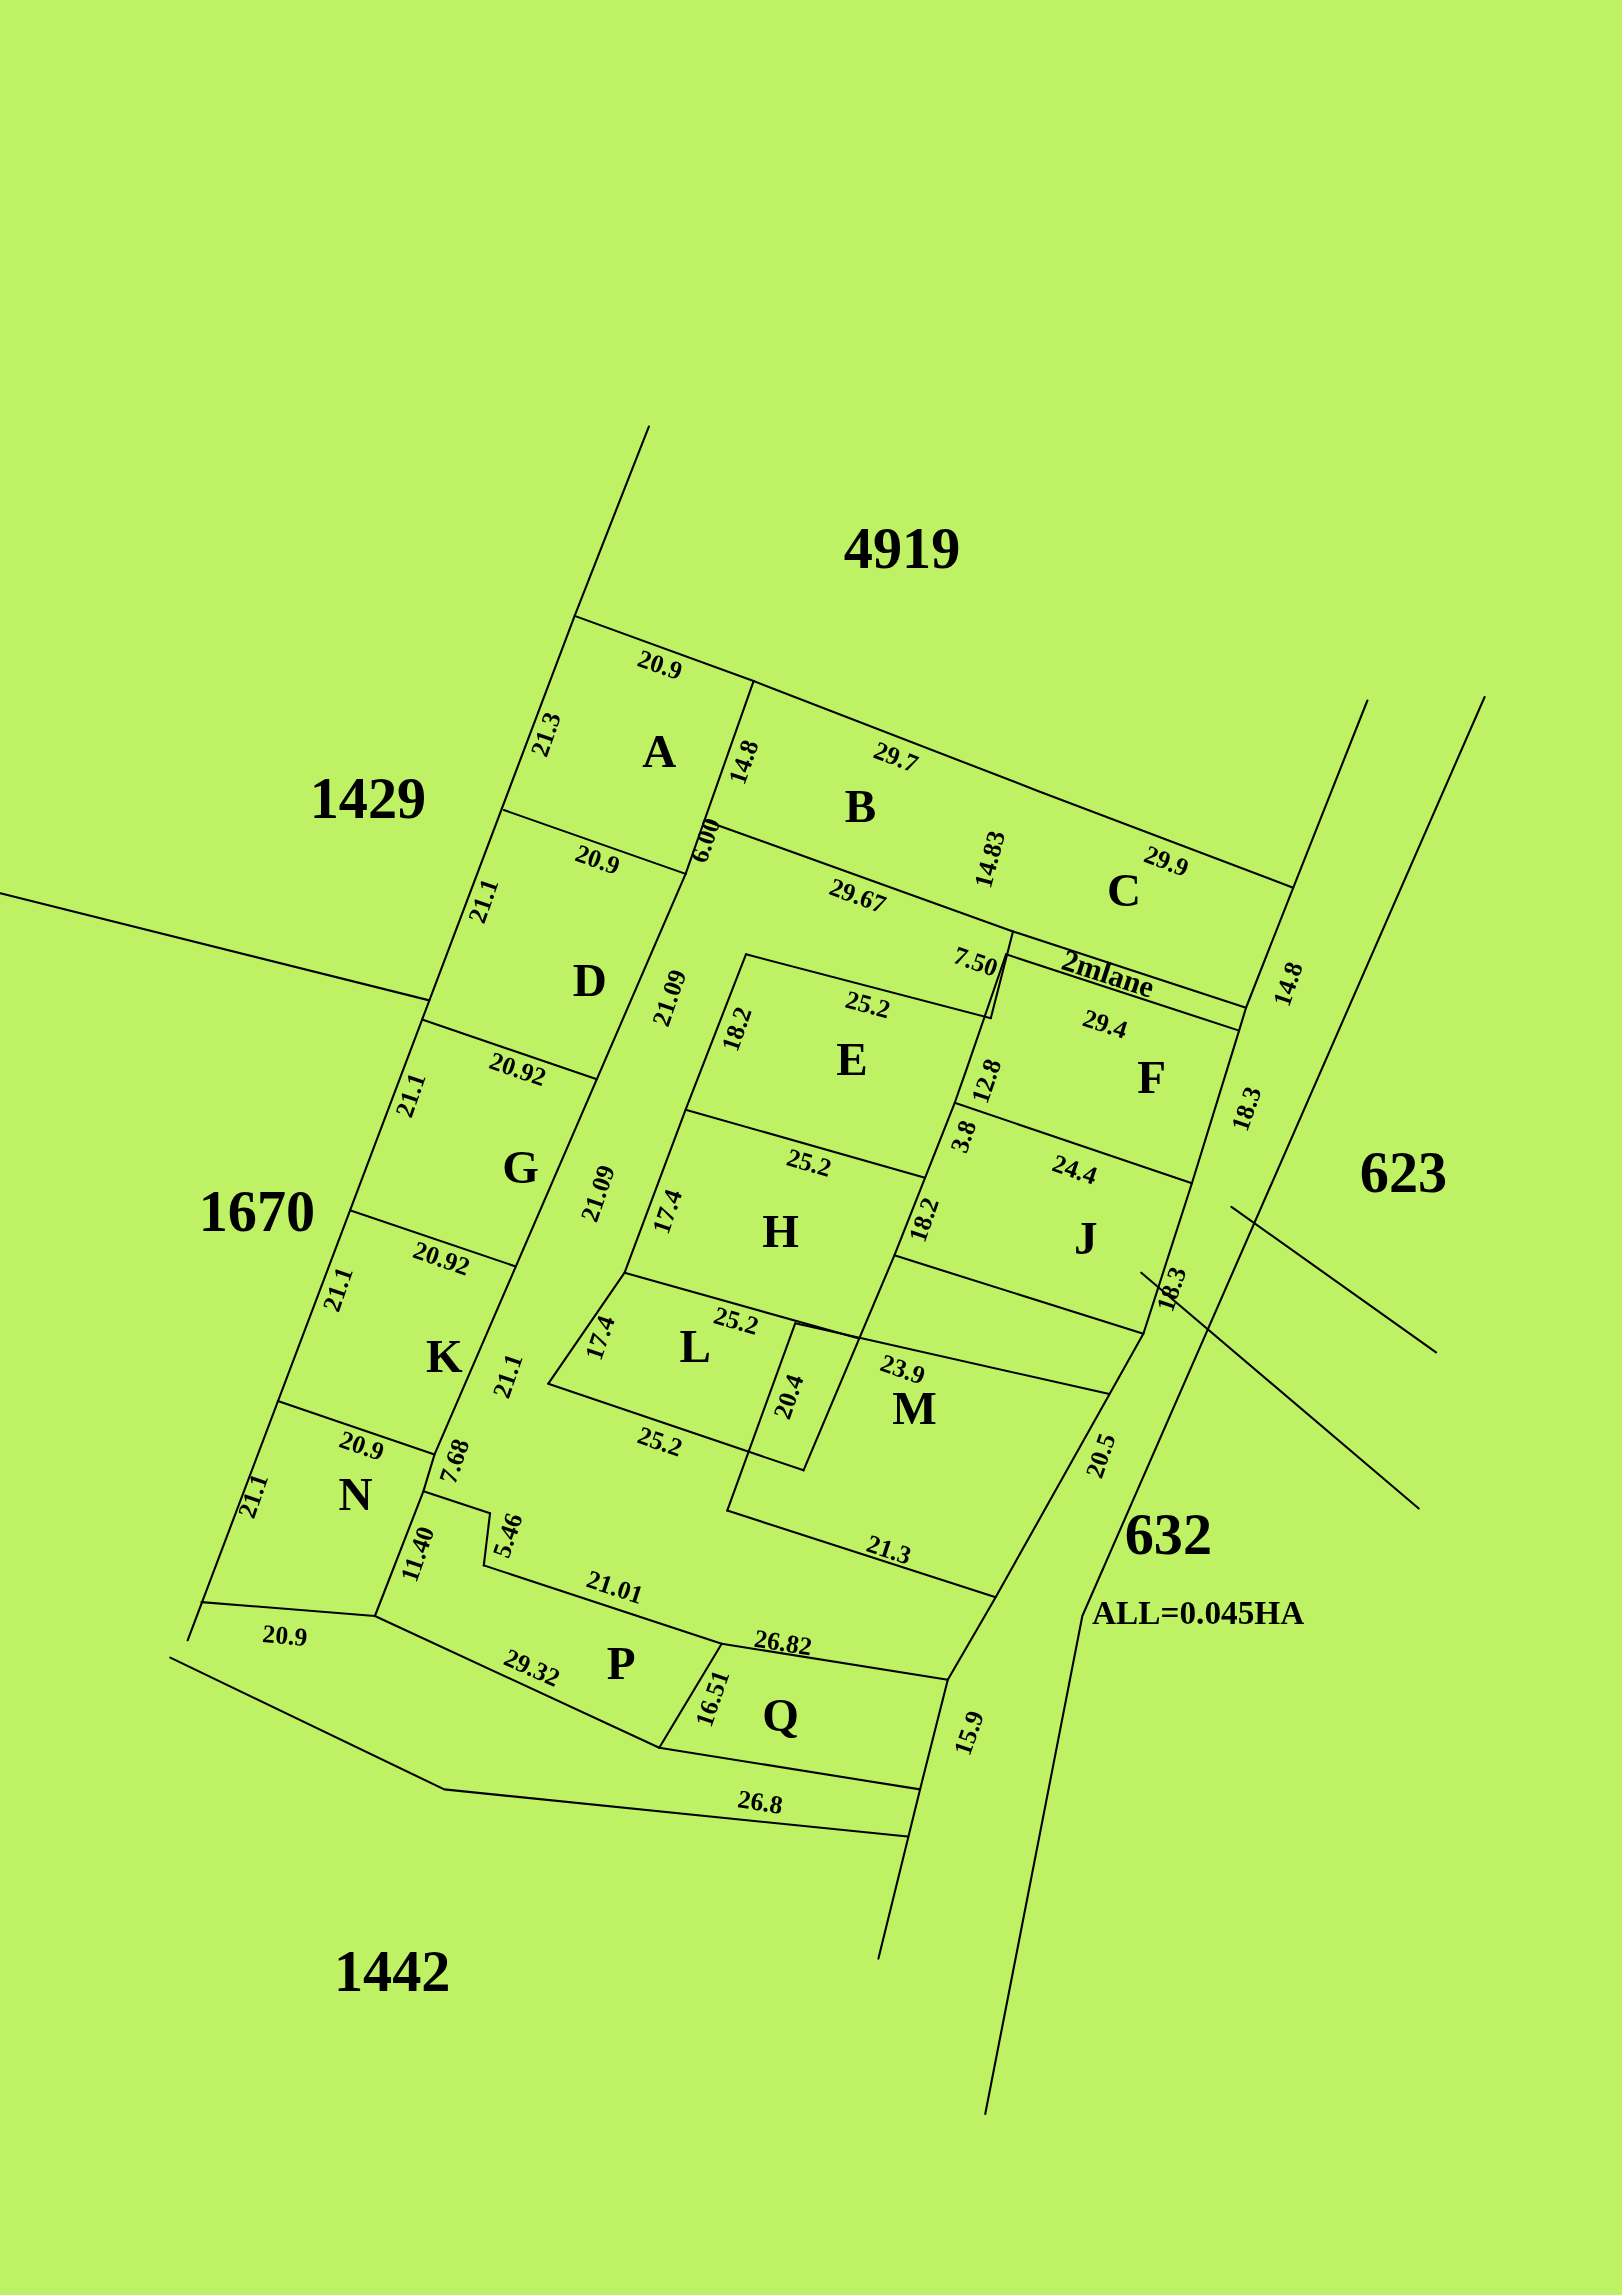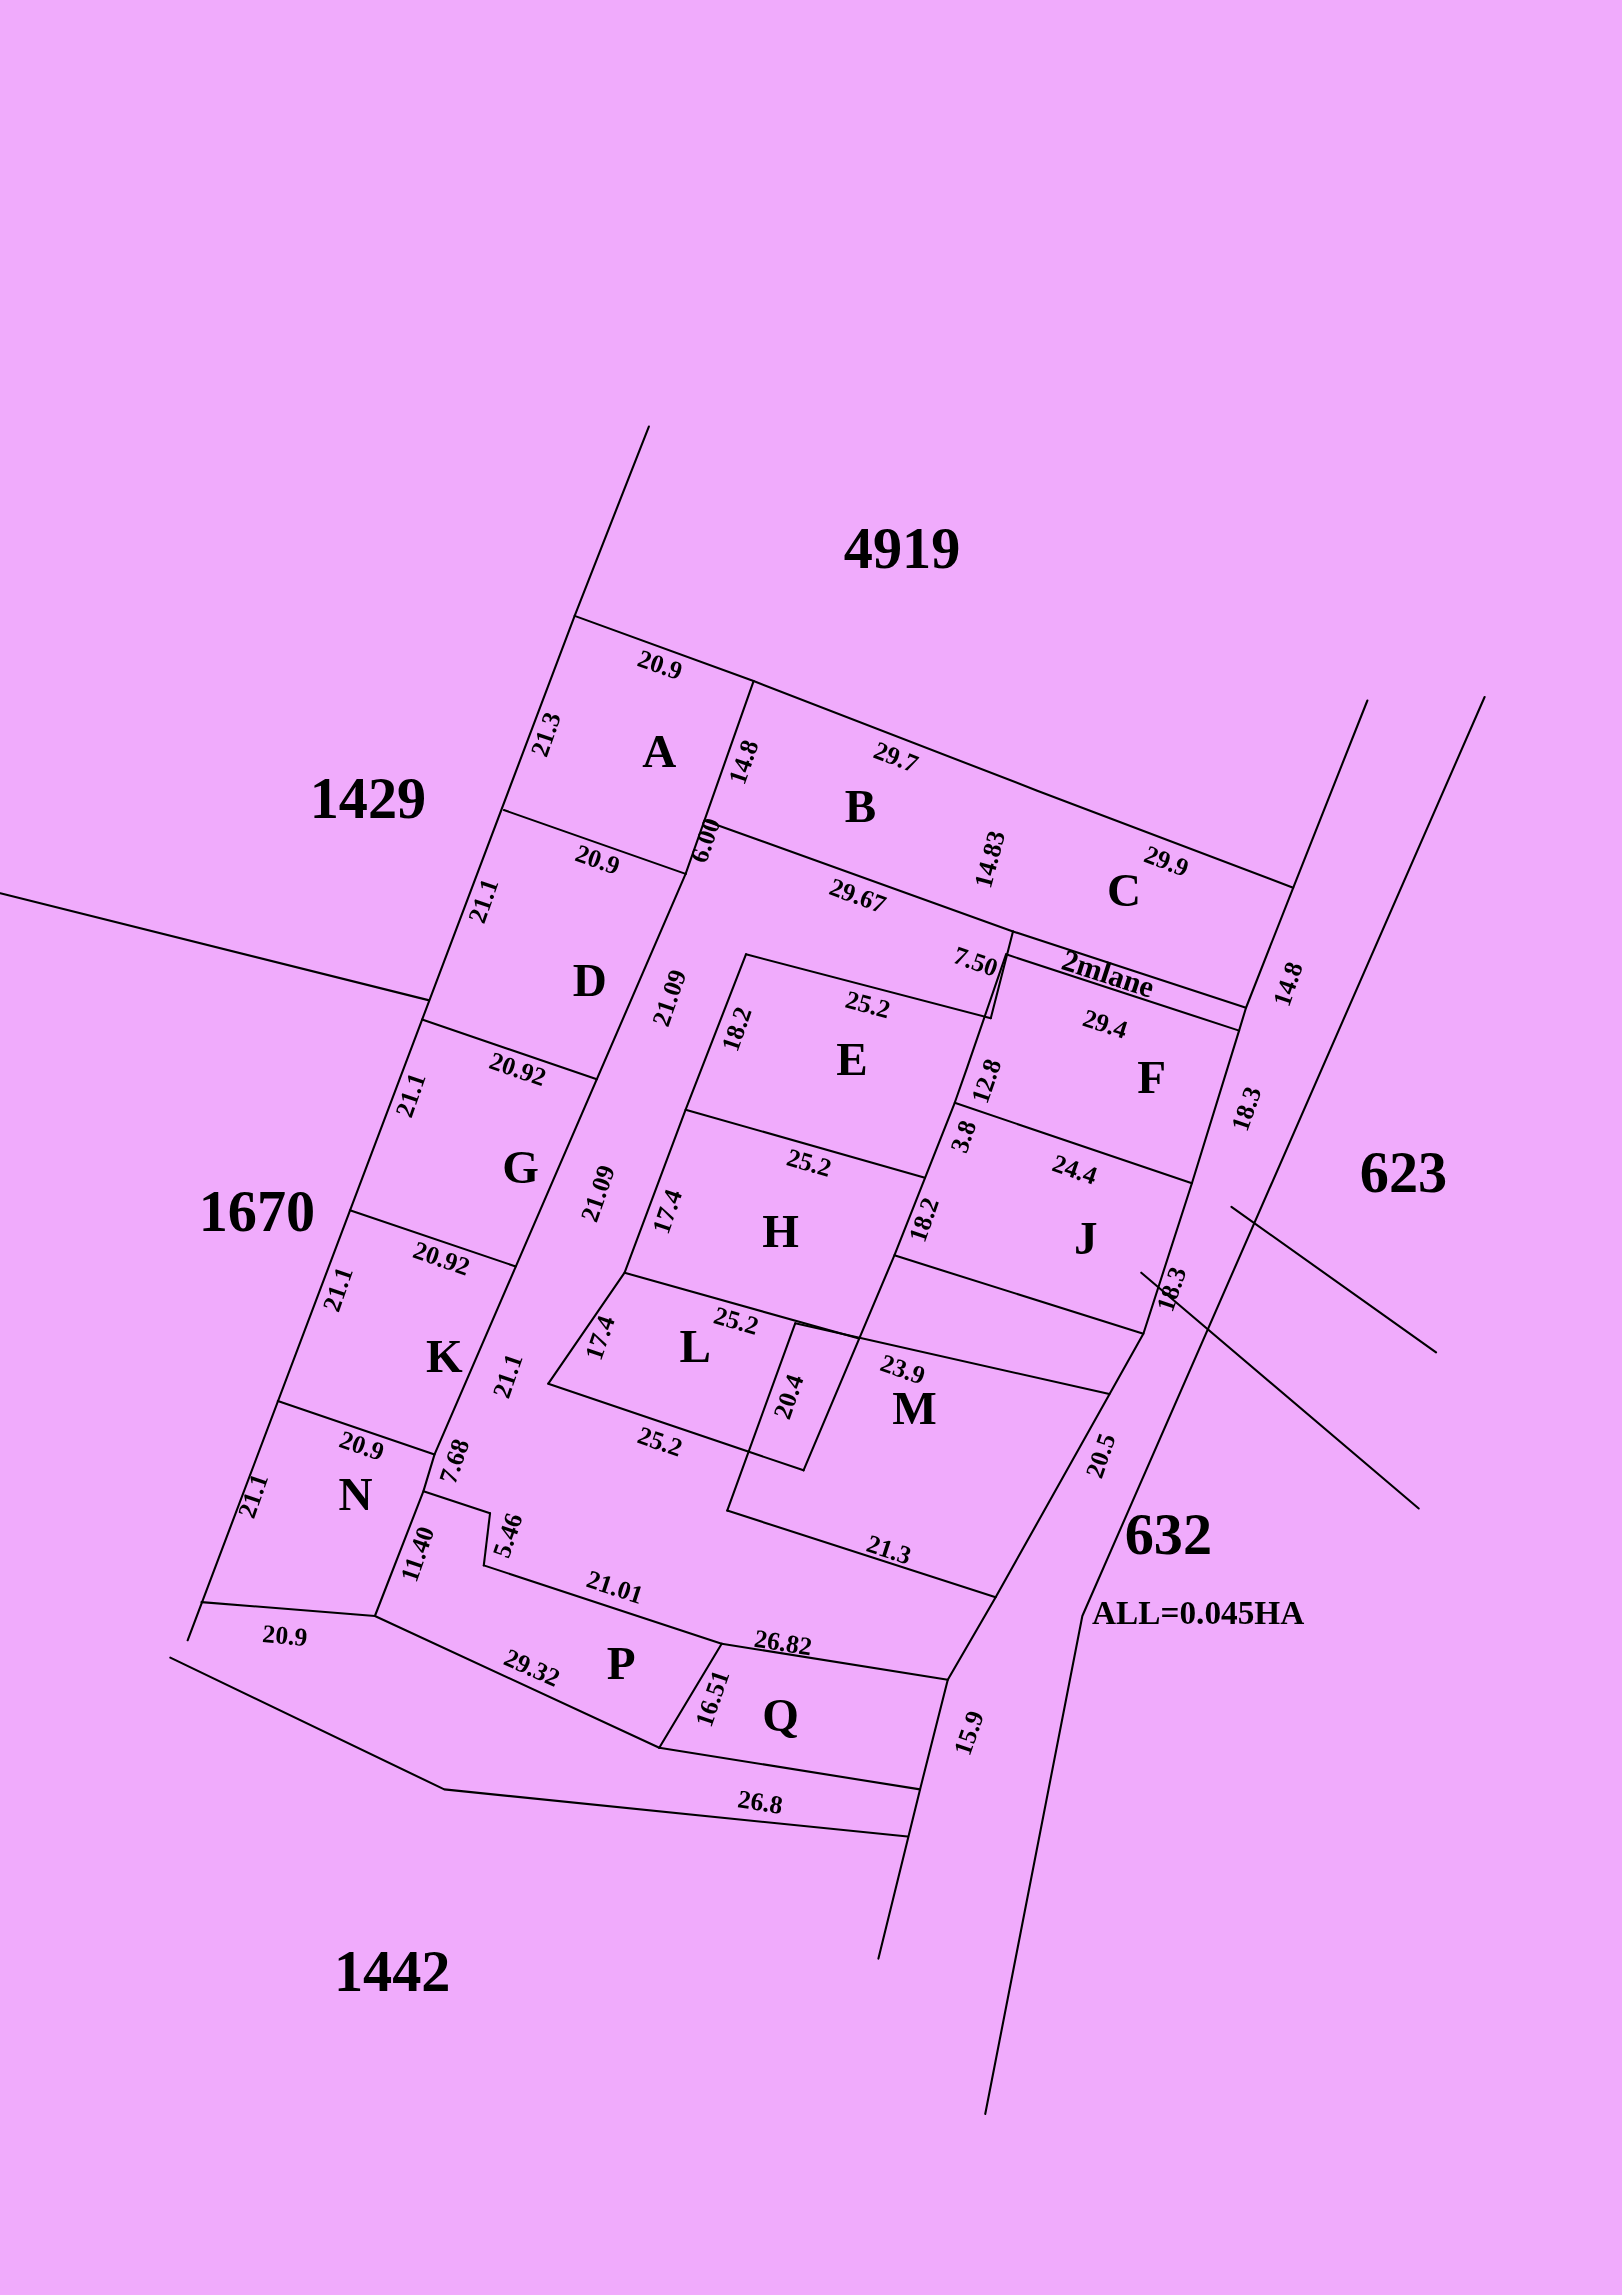--- a/index.html
+++ b/index.html
@@ -1,16 +1,16 @@
 <!DOCTYPE html>
 <html style="font-size:11px"><head>
 <meta charset="utf-8">
 <style>
   html,body{margin:0;padding:0;background:#ffffff;}
-  #stage{position:relative;width:1623px;height:2295px;background:#f0abfc;overflow:hidden;}
+  #stage{position:relative;width:1623px;height:2295px;background:#bef264;overflow:hidden;}
   svg{display:block;}
   text{font-family:"Liberation Serif","DejaVu Serif",serif;font-weight:700;fill:#000;}
   .dim{font-size:37px;}
   .letter{font-size:68px;}
   .parcel{font-size:84px;}
   .annot{font-size:48px;}
   .lane{font-size:44px;}
 </style>
 </head>
 <body>

